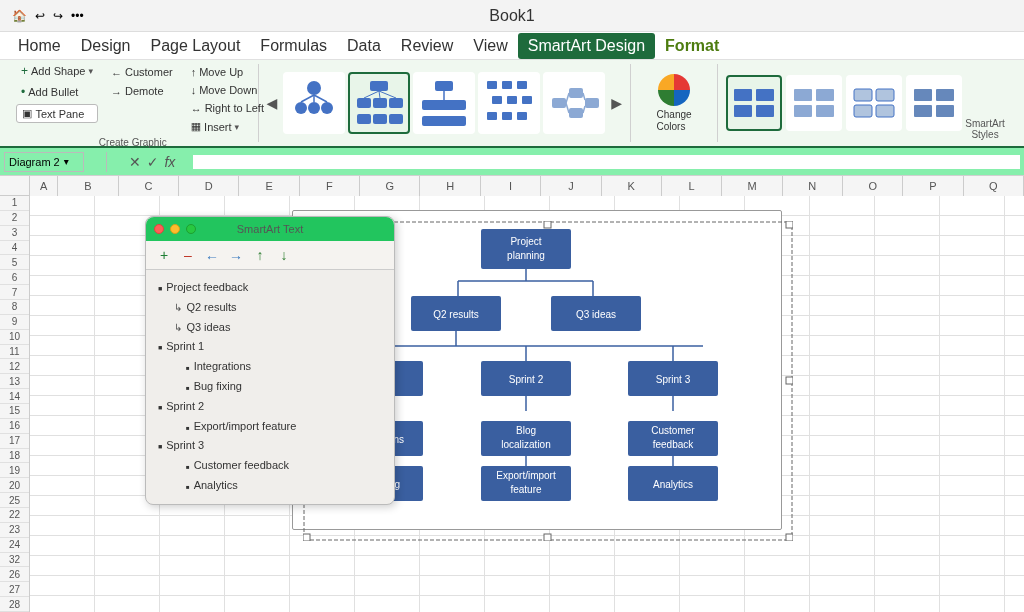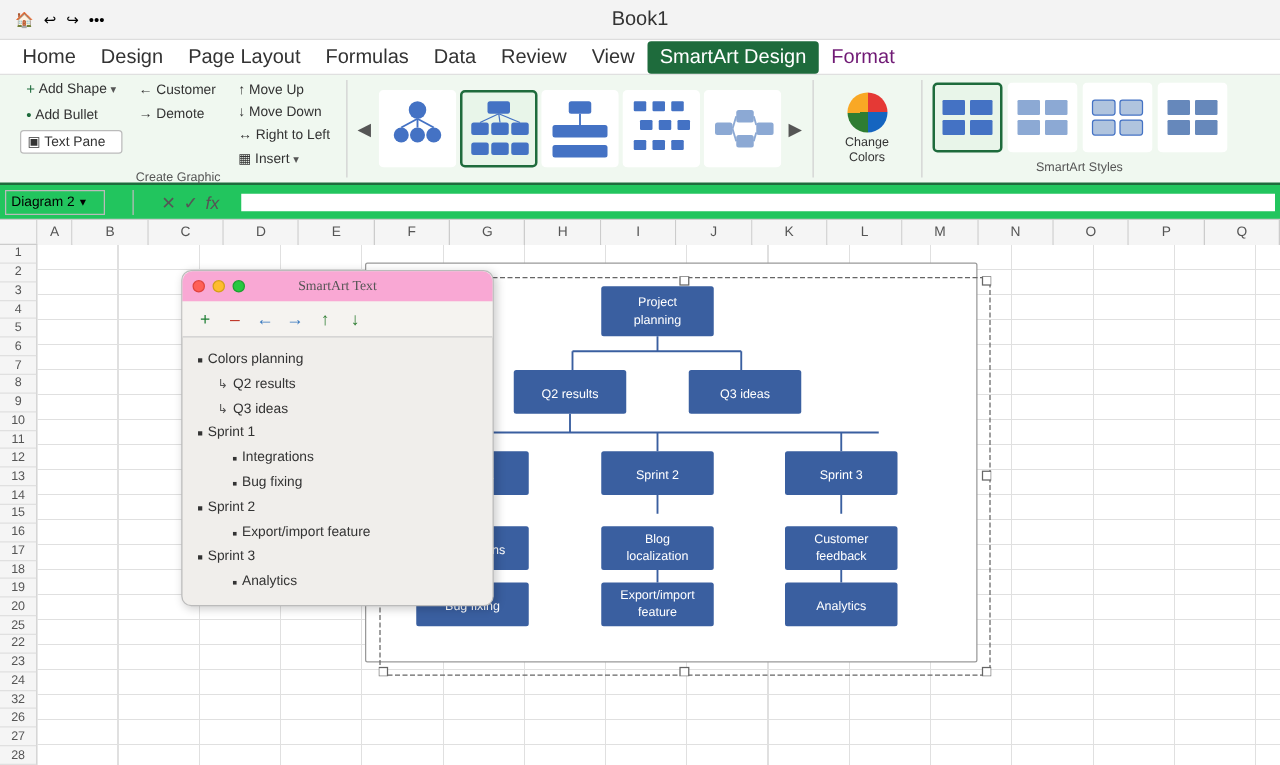--- a/index.html
+++ b/index.html
@@ -143,21 +143,21 @@
       display: flex;
       align-items: center;
       justify-content: center;
       background: #fff;
     }
     .style-item.selected { border-color: #1e6b3c; background: #e8f5e9; }
 
     
     #formula-bar {
       height: 28px;
-      background: #22c55e;
+      background: #86efac;
       border-bottom: 1px solid #d0d0d0;
       display: flex;
       align-items: center;
       padding: 0 4px;
       gap: 18px;
     }
     .name-box {
       width: 80px;
       height: 20px;
       border: 1px solid #bbb;
@@ -241,29 +241,28 @@
       top: 20px;
       left: 115px;
       width: 250px;
       background: #f0eeeb;
       border: 1px solid #bbb;
       border-radius: 8px;
       box-shadow: 2px 2px 8px rgba(0,0,0,0.2);
       z-index: 10;
     }
     .panel-titlebar {
-      background: #f9a8d4;
+      background: #22c55e;
       border-radius: 8px 8px 0 0;
       height: 24px;
       display: flex;
       align-items: center;
       padding: 0 8px;
       gap: 6px;
       position: relative;
-      font-family: Liberation Serif, serif;
     }
     .panel-btn { width: 10px; height: 10px; border-radius: 50%; cursor: pointer; }
     .panel-btn.close { background: #ff5f57; border: 1px solid #e0443e; }
     .panel-btn.minimize { background: #febc2e; border: 1px solid #d4a017; }
     .panel-btn.maximize { background: #28c840; border: 1px solid #1da031; }
     .panel-title { font-size: 11px; color: #555; position: absolute; left: 50%; transform: translateX(-50%); }
 
     .panel-toolbar {
       display: flex;
       align-items: center;
@@ -343,21 +342,21 @@
 
 <div id="menu-bar">
   <div class="menu-item">Home</div>
   <div class="menu-item">Design</div>
   <div class="menu-item">Page Layout</div>
   <div class="menu-item">Formulas</div>
   <div class="menu-item">Data</div>
   <div class="menu-item">Review</div>
   <div class="menu-item">View</div>
   <div class="menu-item active">SmartArt Design</div>
-  <div class="menu-item active-outline" style="color:#701a75;font-weight:400;">Format</div>
+  <div class="menu-item active-outline" style="color:#4d7c0f;font-weight:700;">Format</div>
 </div>
 
 <div id="ribbon">
 
   <div class="ribbon-group" style="min-width:220px;">
     <div style="display:flex;gap:8px;flex:1;align-items:flex-start;padding-top:4px;">
 
       <div style="display:flex;flex-direction:column;gap:3px;">
         <button class="ribbon-btn">
           <span class="btn-icon">+</span>
@@ -474,25 +473,25 @@
           <line x1="34" y1="35" x2="36" y2="28" stroke="#8ca9d4" stroke-width="1.5"></line>
         </svg>
       </div>
     </div>
     <span class="gallery-nav">▶</span>
   </div>
 
   <div class="ribbon-group" style="align-items:center;">
     <div class="change-colors-btn">
       <div class="color-circle"></div>
-      <div style="font-size:10px;text-align:center;line-height:1.2;">Change<br>Colors</div>
+      <div style="font-size:10px;text-align:left;line-height:1.2;">Change<br>Colors</div>
     </div>
   </div>
 
-  <div class="ribbon-group" style="flex-direction:column;">
+  <div class="ribbon-group" style="flex-direction:row;">
     <div class="style-items">
       <div class="style-item selected">
         <svg width="44" height="44" viewBox="0 0 44 44">
           <rect x="2" y="8" width="18" height="12" rx="1" fill="#4472c4"></rect>
           <rect x="24" y="8" width="18" height="12" rx="1" fill="#4472c4"></rect>
           <rect x="2" y="24" width="18" height="12" rx="1" fill="#4472c4"></rect>
           <rect x="24" y="24" width="18" height="12" rx="1" fill="#4472c4"></rect>
         </svg>
       </div>
       <div class="style-item">
@@ -611,21 +610,21 @@
           <div class="panel-tool-btn tool-add">+</div>
           <div class="panel-tool-btn tool-remove">–</div>
           <div class="panel-tool-btn tool-arrow">←</div>
           <div class="panel-tool-btn tool-arrow">→</div>
           <div class="panel-tool-btn tool-arrow" style="color:#2e7d32;">↑</div>
           <div class="panel-tool-btn tool-arrow" style="color:#2e7d32;">↓</div>
         </div>
         <div class="panel-content">
           <div class="item-l1">
               <span class="bullet-l1"></span>
-              <span>Colors planning</span>
+              <span>Project feedback</span>
             </div>
           <div class="item-l2">
               <span class="bullet-l2"></span>
               <span>Q2 results</span>
             </div>
           <div class="item-l2">
               <span class="bullet-l2"></span>
               <span>Q3 ideas</span>
             </div>
           <div class="item-l1">
@@ -644,20 +643,24 @@
               <span class="bullet-l1"></span>
               <span>Sprint 2</span>
             </div>
           <div class="item-l3">
               <span class="bullet-l3"></span>
               <span>Export/import feature</span>
             </div>
           <div class="item-l1">
               <span class="bullet-l1"></span>
               <span>Sprint 3</span>
+            </div>
+          <div class="item-l3">
+              <span class="bullet-l3"></span>
+              <span>Customer feedback</span>
             </div>
           <div class="item-l3">
               <span class="bullet-l3"></span>
               <span>Analytics</span>
             </div>
         </div>
       </div>
 
       <div id="smartart-diagram" style="position:absolute;top:14px;left:262px;width:490px;height:320px;background:#fff;border:1px solid #999;">
         <svg width="490" height="320" viewBox="0 0 490 320">

